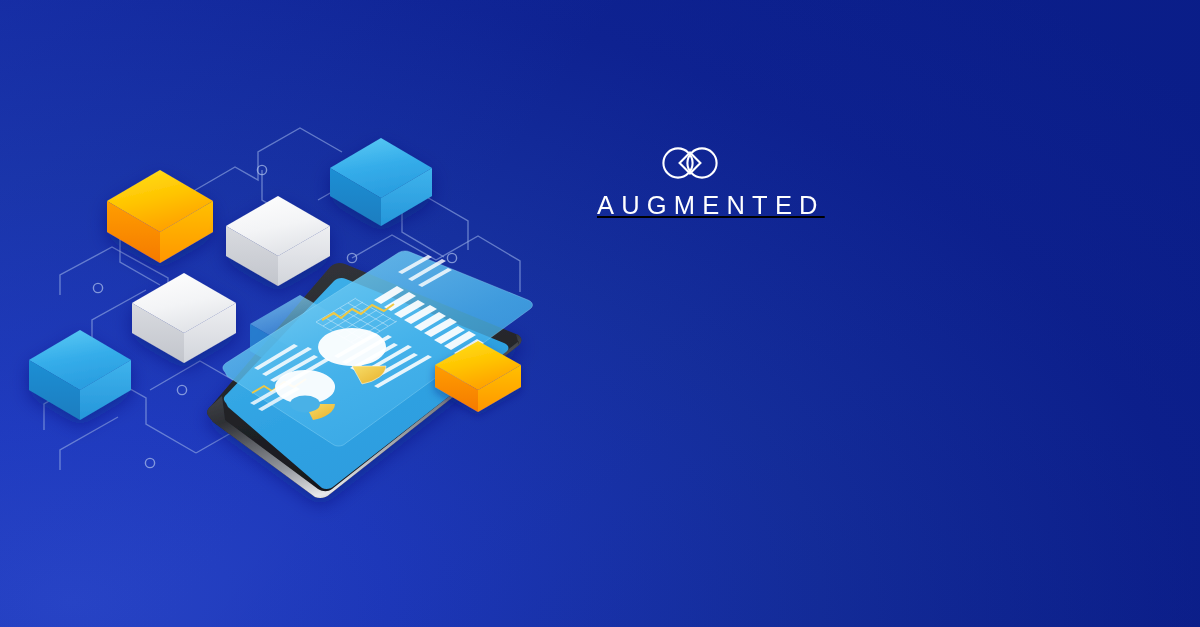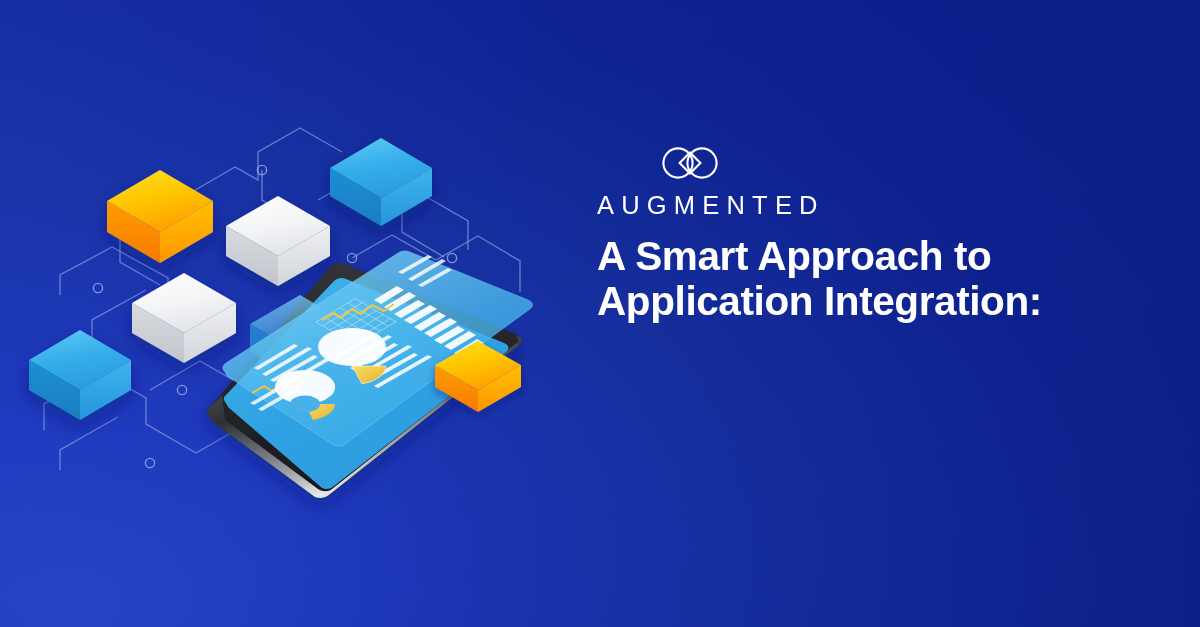--- a/index.html
+++ b/index.html
@@ -33,21 +33,21 @@
   }
   .art svg{ display:block; width:580px; height:627px; }
 
   
   .content{
     position:absolute;
     left:597px; top:146px;
     width:580px;
     z-index:4;
   }
-  .brand{ margin-bottom:15px; }
+  .brand{ margin-bottom:24px;text-decoration:underline; }
   .logo-mark{ display:block; margin-left:62px; margin-bottom:9px; }
   .wordmark{
     display:block;
     font-size:25.5px;
     letter-spacing:7.2px;
     color:#ffffff;
     font-weight:400;
     line-height:1;
     white-space:nowrap;
   }
@@ -349,18 +349,16 @@
       <span class="logo-mark">
         <svg width="62" height="34" viewBox="0 0 62 34" xmlns="http://www.w3.org/2000/svg" fill="none" stroke="#FFFFFF" stroke-width="2.1">
           <circle cx="19" cy="17" r="14.6"></circle>
           <circle cx="43" cy="17" r="14.6"></circle>
           <path d="M31 6.6 L41.4 17 L31 27.4 L20.6 17 Z"></path>
         </svg>
       </span>
       <span class="wordmark">AUGMENTED</span>
     </div>
 
-    <h1 class="headline">A Smart Approach to
-Application Integration:</h1>
 
   </div>
 
 </div>
 
 </body></html>

